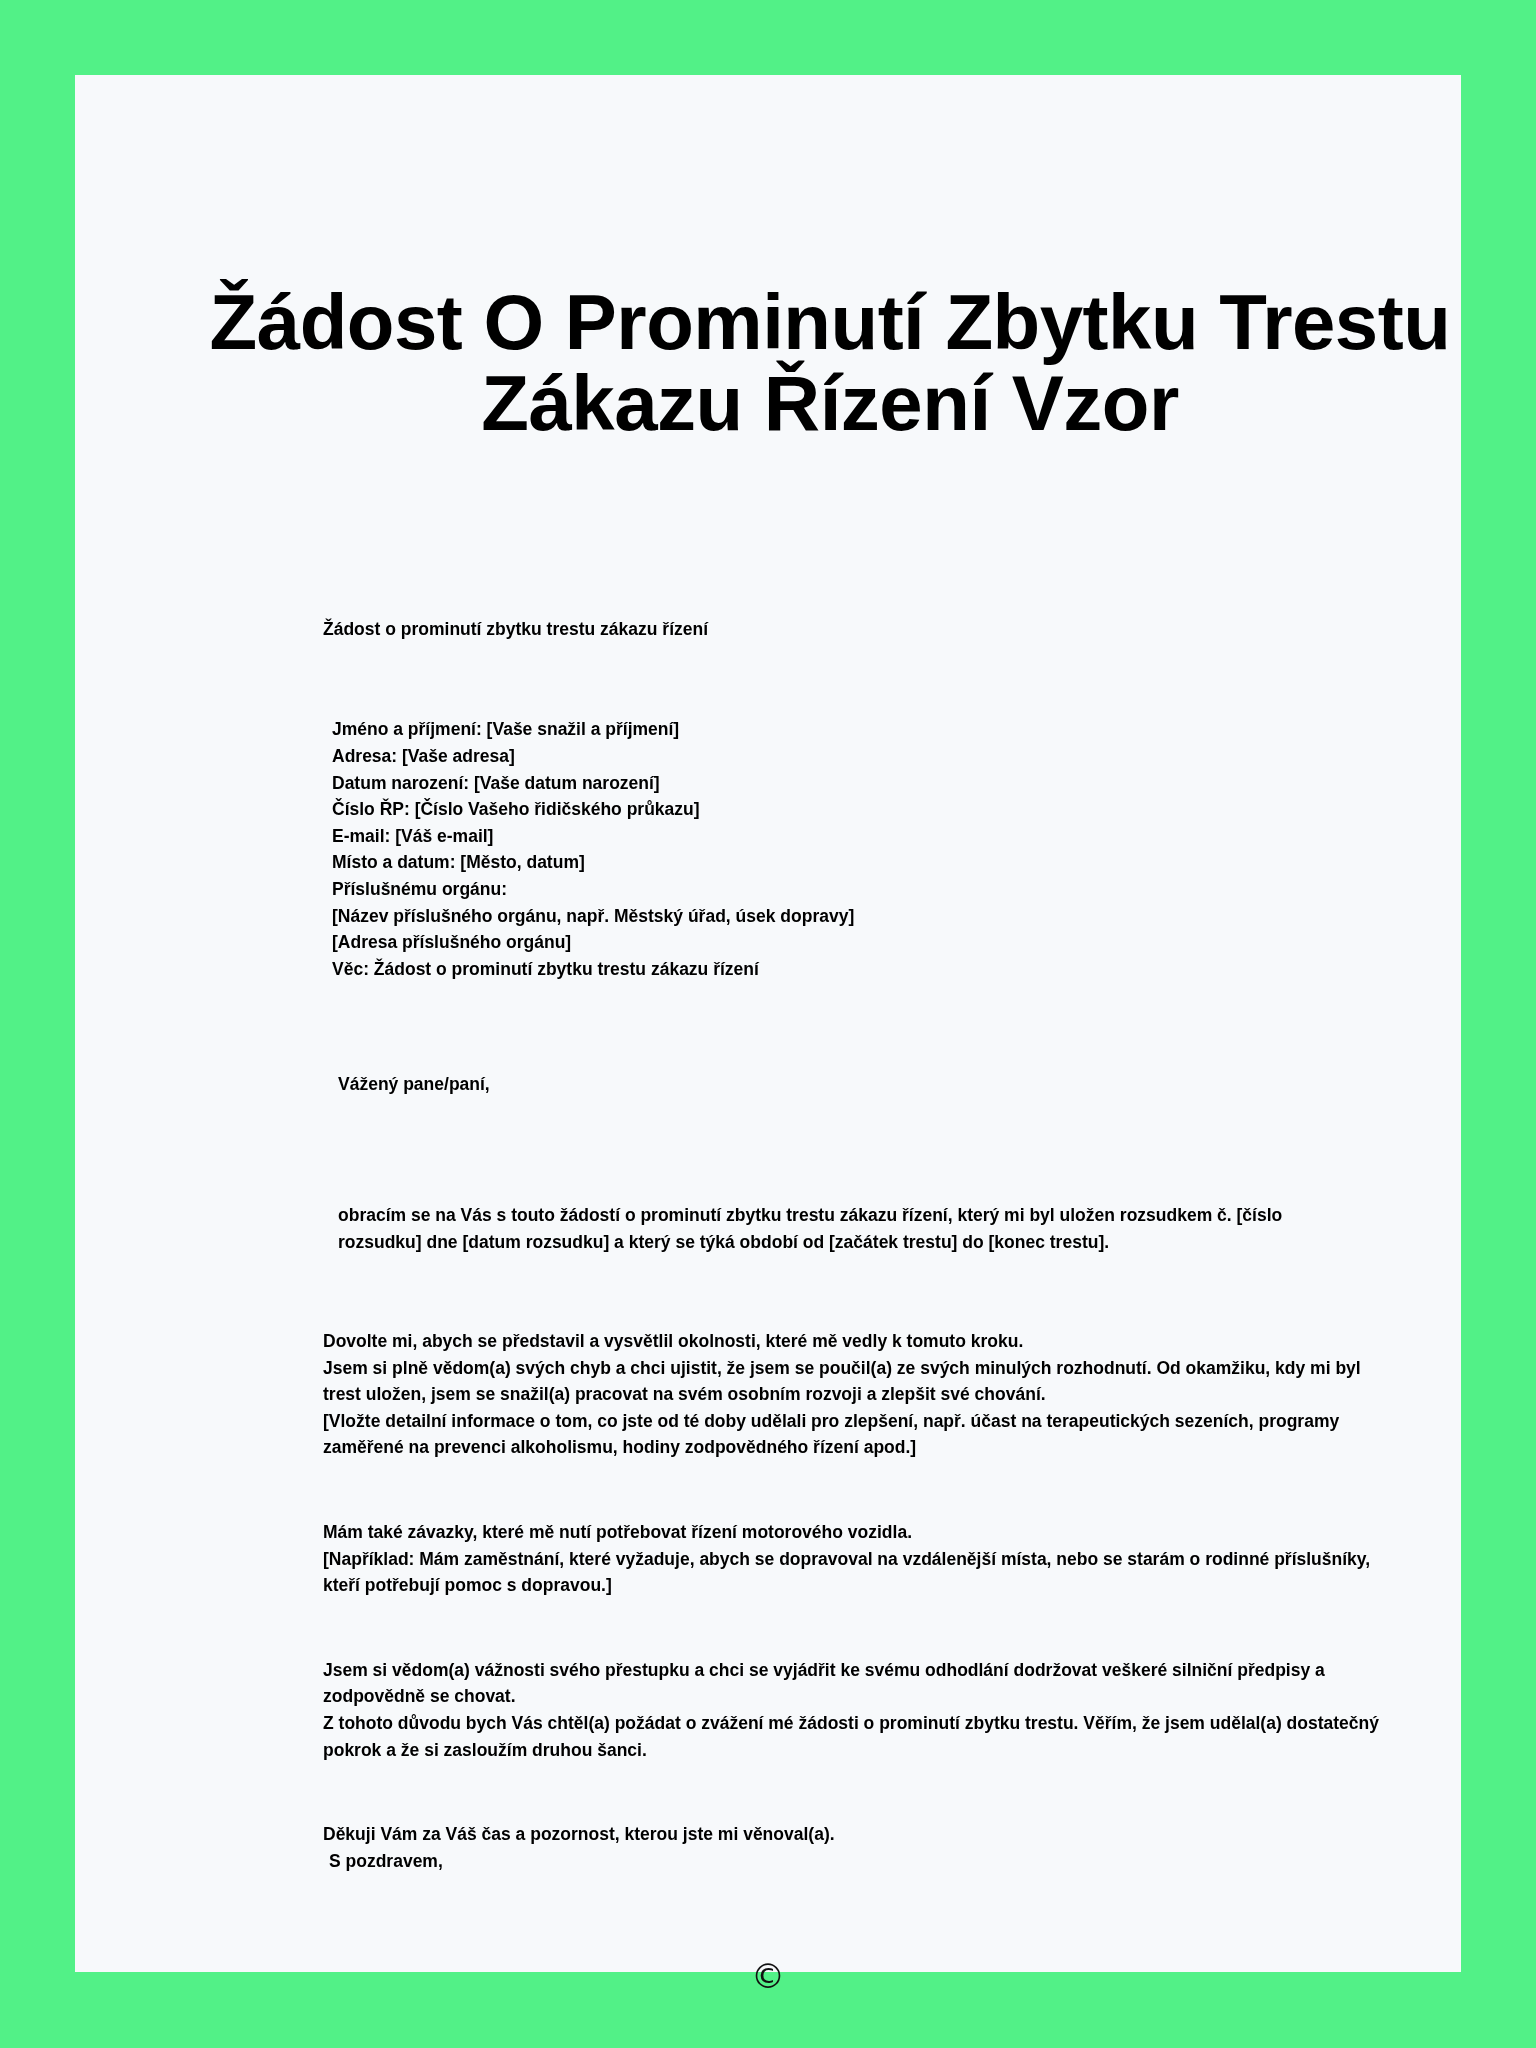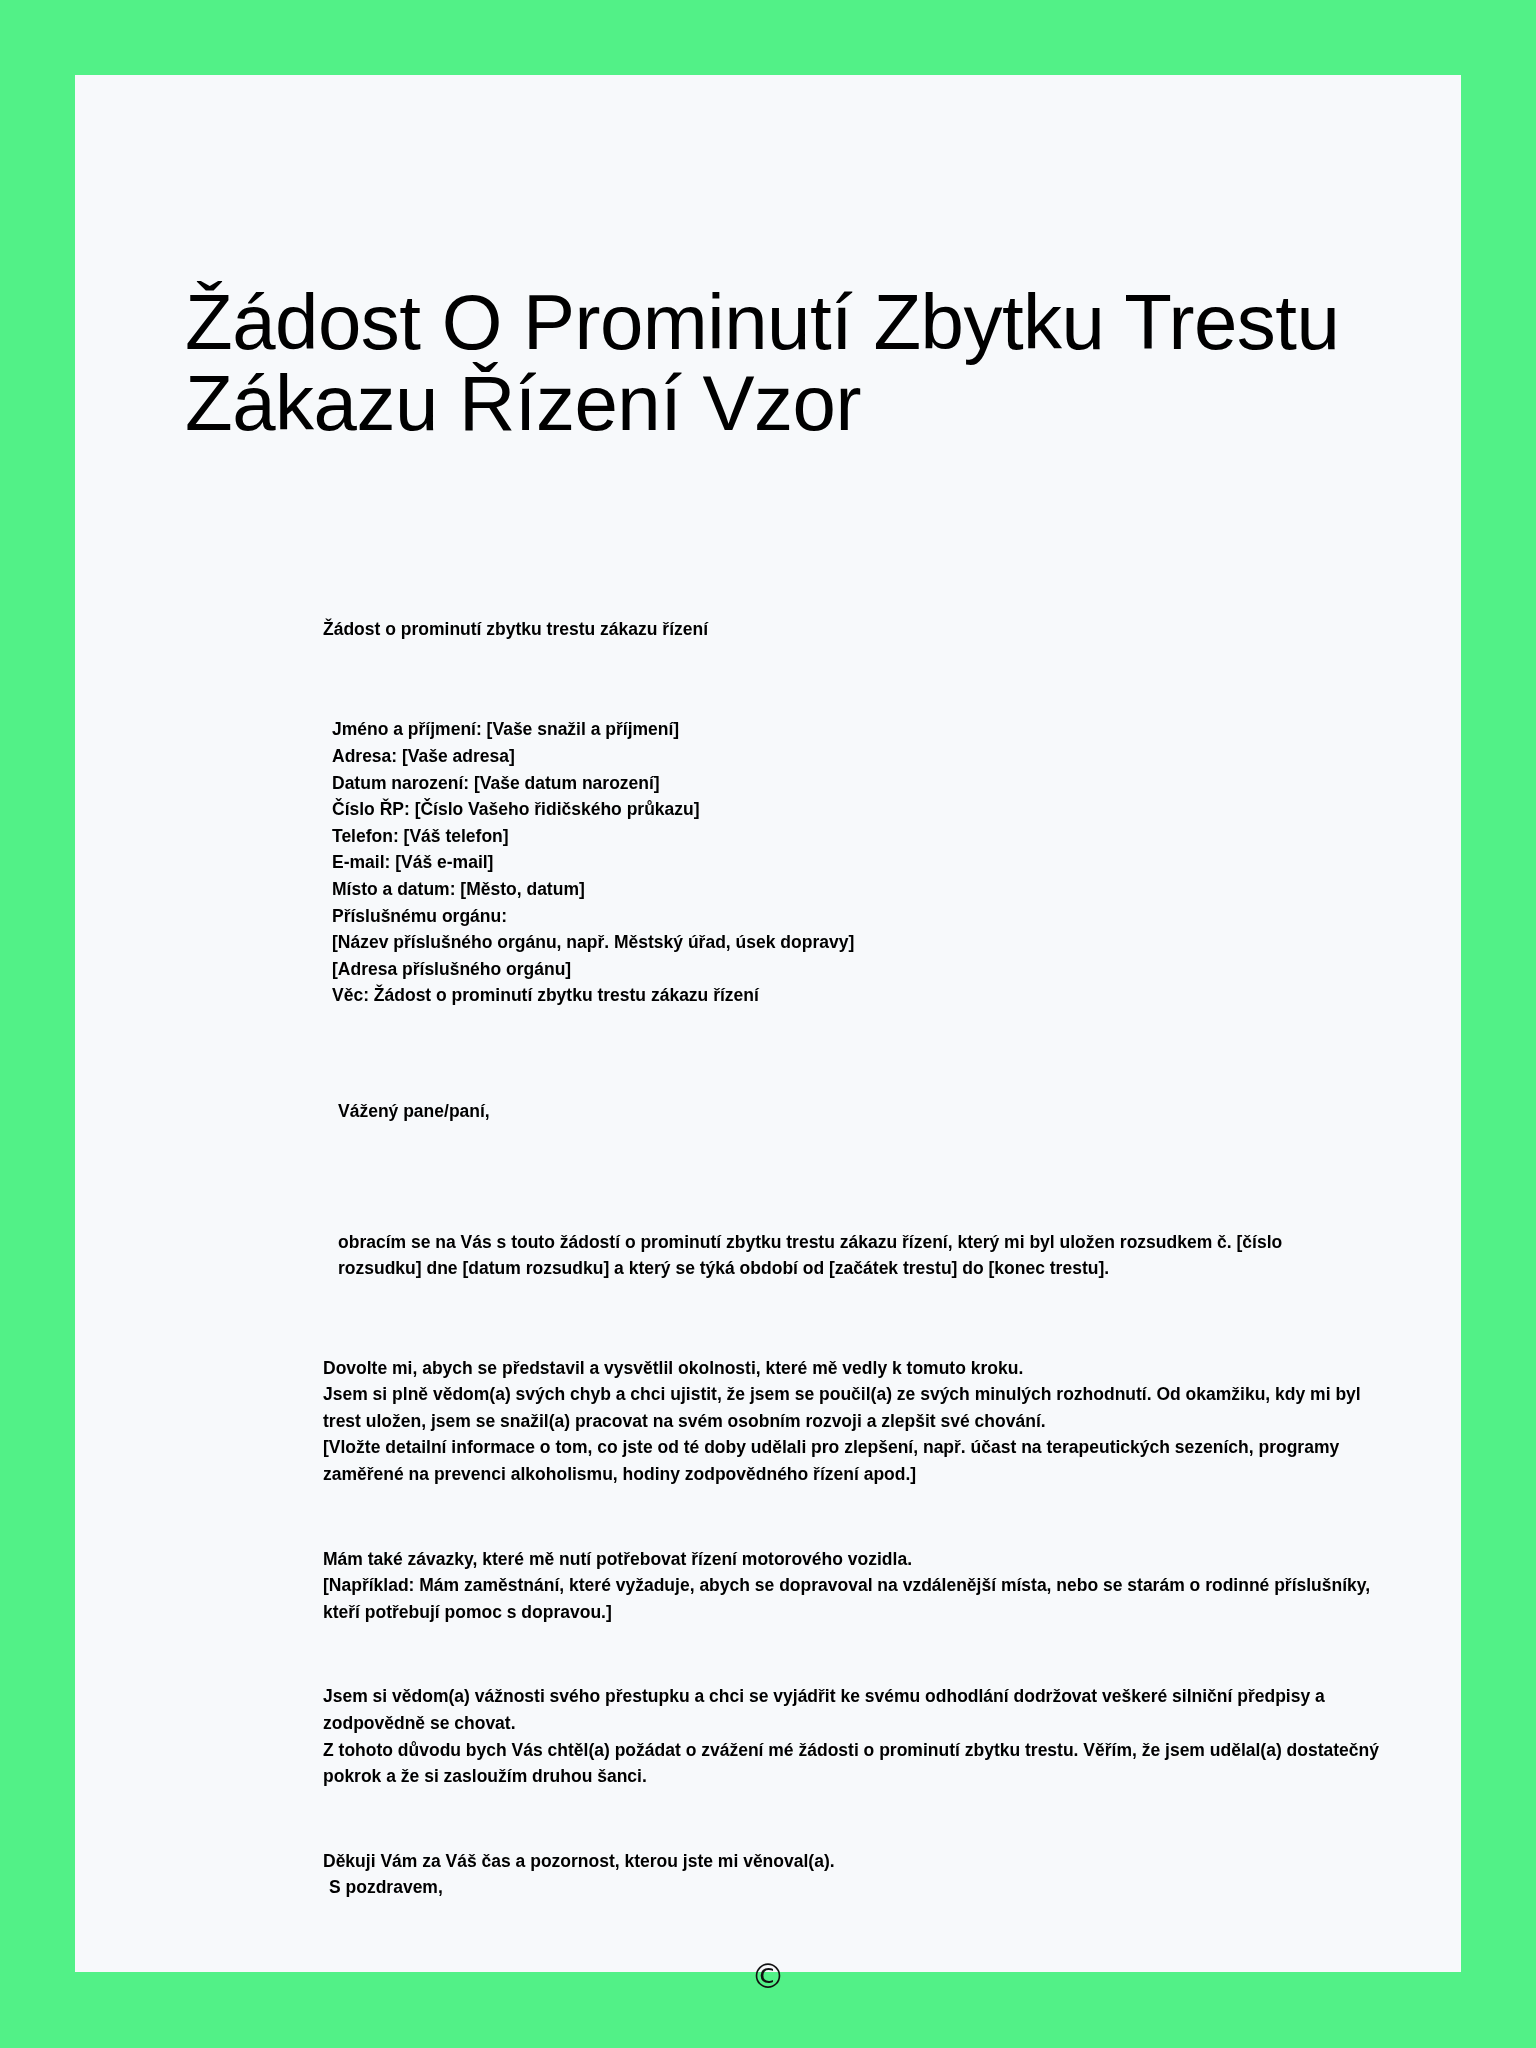--- a/index.html
+++ b/index.html
@@ -32,24 +32,24 @@
     background: #f7f9fb;
   }
 
   .doc-title {
     position: absolute;
     left: 110px;
     top: 155px;
     width: 1290px;
     font-size: 78px;
     line-height: 1.03;
-    font-weight: normal;
+    font-weight: bold;
     letter-spacing: -0.5px;
     color: #000000;
-    text-align: left;
+    text-align: center;
   }
 
   .body-area {
     position: absolute;
     left: 248px;
     top: 542px;
     width: 1060px;
   }
 
   .subtitle {
@@ -127,21 +127,20 @@
 
       <div class="subtitle">Žádost o prominutí zbytku trestu zákazu řízení</div>
 
       <div class="spacer-lg"></div>
 
       <div class="info-block">
         <div class="info-line">Jméno a příjmení: [Vaše snažil a příjmení]</div>
         <div class="info-line">Adresa: [Vaše adresa]</div>
         <div class="info-line">Datum narození: [Vaše datum narození]</div>
         <div class="info-line">Číslo ŘP: [Číslo Vašeho řidičského průkazu]</div>
-        <div class="info-line">Telefon: [Váš telefon]</div>
         <div class="info-line">E-mail: [Váš e-mail]</div>
         <div class="info-line">Místo a datum: [Město, datum]</div>
         <div class="info-line">Příslušnému orgánu:</div>
         <div class="info-line">[Název příslušného orgánu, např. Městský úřad, úsek dopravy]</div>
         <div class="info-line">[Adresa příslušného orgánu]</div>
         <div class="info-line">Věc: Žádost o prominutí zbytku trestu zákazu řízení</div>
       </div>
 
       <div class="spacer-lg"></div>
 

